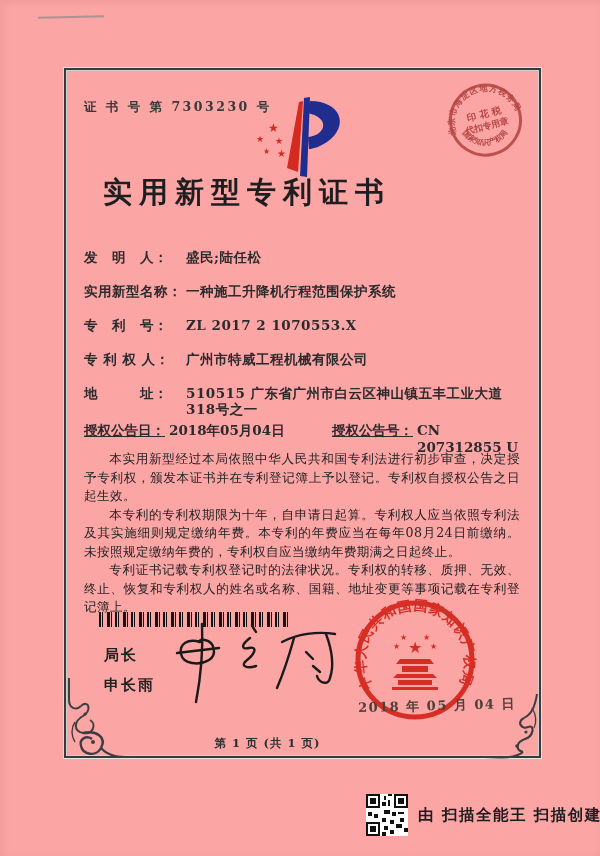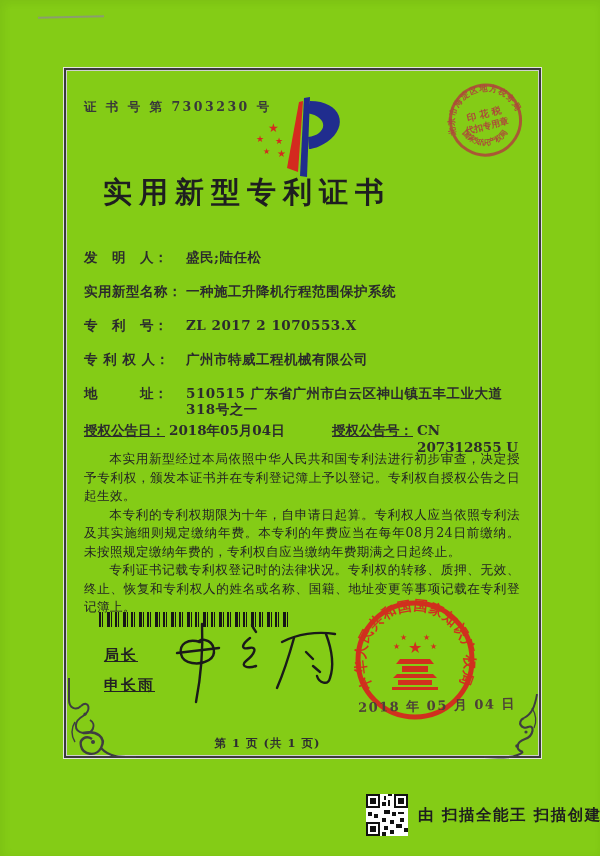--- a/index.html
+++ b/index.html
@@ -1,20 +1,20 @@
 <!DOCTYPE html>
 <html><head>
 <meta charset="utf-8">
 <style>
   * { margin:0; padding:0; box-sizing:border-box; }
   html,body { width:600px; }
   body { font-family:"DejaVu Serif", serif; background:#ffffff; }
   .page {
     position:relative; width:600px; height:856px; overflow:hidden;
-    background:#84cc16;
+    background:#fca5a5;
     box-shadow: inset 4px 0 10px rgba(0,0,0,.035), inset 0 4px 8px rgba(0,0,0,.03);
   }
   .artifact-line {
     position:absolute; left:38px; top:16px; width:66px; height:2px;
     background:#8d8d8d; transform:rotate(-1.5deg); opacity:.75;
   }
   .frame {
     position:absolute; left:64px; top:68px; width:477px; height:690px;
     border:2px solid #3a3a3c;
     box-shadow: inset 0 0 0 1px #cfcfcf, 0 0 0 1px #e4e4e0;
@@ -46,21 +46,21 @@
     letter-spacing:.4px; font-weight:500;
   }
   .barcode {
     position:absolute; left:99px; top:612px; width:192px; height:15px;
     background: repeating-linear-gradient(90deg,
       #161616 0 2px, transparent 2px 3.5px,
       #161616 3.5px 4.5px, transparent 4.5px 8px,
       #161616 8px 11px, transparent 11px 12.5px,
       #161616 12.5px 13.5px, transparent 13.5px 16px);
   }
-  .signer { position:absolute; left:104px; top:646px; color:#222; font-family:"DejaVu Sans", sans-serif;text-decoration:underline; }
+  .signer { position:absolute; left:104px; top:646px; color:#222; font-family:"DejaVu Sans", sans-serif; }
   .signer .pos { font-size:15px; font-weight:700; letter-spacing:2px; }
   .signer .nm { font-size:15px; font-weight:700; letter-spacing:2px; margin-top:11px; }
   .signature { position:absolute; left:170px; top:616px; }
   .office-seal { position:absolute; left:352px; top:597px; opacity:.95; }
   .seal-date {
     position:absolute; left:358px; top:697px; font-size:13px; font-weight:700;
     color:#4c4038; letter-spacing:1.5px; transform:rotate(-1.5deg);
   }
   .page-info {
     position:absolute; left:52px; top:736px; width:431px; text-align:center;

